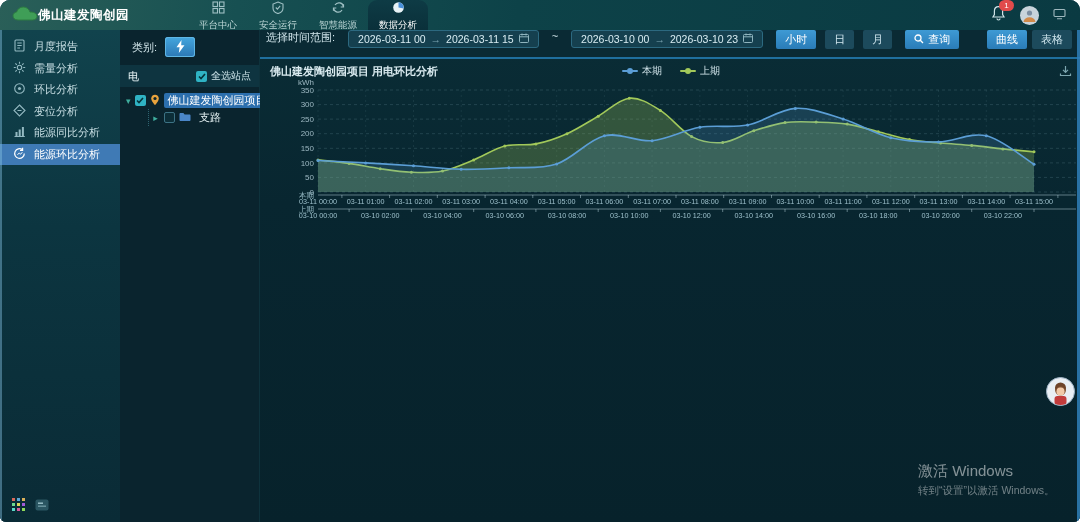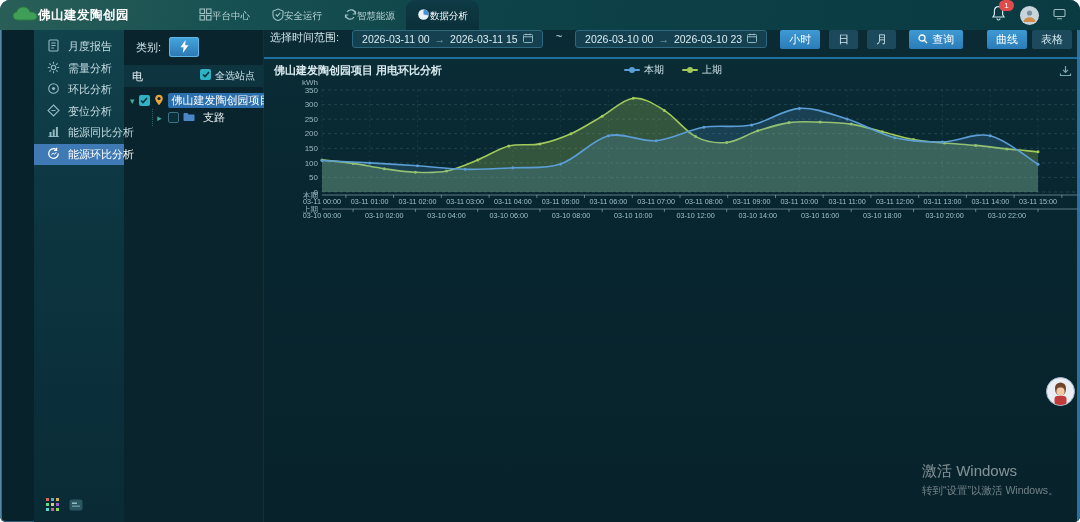--- a/index.html
+++ b/index.html
@@ -2,43 +2,43 @@
 <html><head>
 <meta charset="utf-8">
 <style>
   html,body{margin:0;padding:0;background:#fff;font-family:"Liberation Sans","DejaVu Sans",sans-serif;}
   .window{position:relative;width:1080px;height:522px;overflow:hidden;border-radius:10px 10px 6px 6px;background:#07222b;box-shadow:inset 0 0 0 1px #2c5a74;}
   
   .topbar{position:relative;height:30px;display:flex;align-items:stretch;background:linear-gradient(100deg,#2a5f58 0%,#175052 22%,#0d4248 48%,#0a3a42 100%);}
   .logo-area{display:flex;align-items:center;gap:0;padding:0 14px 0 12px;min-width:150px;}
   .app-title{color:#fff;font-size:12.5px;font-weight:bold;letter-spacing:.5px;white-space:nowrap;}
   .nav{display:flex;align-items:stretch;margin-left:12px;}
-  .nav-item{display:flex;align-items:center;justify-content:center;padding:2px 11px 1px;cursor:pointer;}
+  .nav-item{display:flex;flex-direction:column;align-items:center;justify-content:center;padding:2px 11px 1px;cursor:pointer;}
   .nav-item .nv-label{font-size:9.5px;color:#bcd6d6;margin-top:1px;white-space:nowrap;}
   .nav-item.active{background:linear-gradient(#0e3b45,#0a303a);border-radius:9px 9px 0 0;}
   .nav-item.active .nv-label{color:#fff;}
   .topbar-right{margin-left:auto;display:flex;align-items:center;gap:14px;padding-right:14px;}
   .bell-wrap{position:relative;}
   .badge{position:absolute;top:-5px;left:8px;background:#e14b4b;color:#fff;font-size:8px;border-radius:7px;min-width:11px;height:11px;line-height:11px;text-align:center;padding:0 2px;}
   .tb-avatar{width:19px;height:19px;border-radius:50%;background:#c8d4dc;display:flex;align-items:center;justify-content:center;overflow:hidden;}
   
   .body-row{display:flex;height:492px;}
-  .sidebar{position:relative;width:90px;background:linear-gradient(180deg,#11434d 0%,#0c3540 40%,#0a2b36 100%);flex:none;margin-left:34px;}
+  .sidebar{position:relative;width:120px;background:linear-gradient(180deg,#11434d 0%,#0c3540 40%,#0a2b36 100%);flex:none;}
   .menu{padding-top:6px;}
   .menu-item{display:flex;align-items:center;gap:8px;height:21.5px;padding-left:13px;color:#c6dde2;font-size:11px;cursor:pointer;white-space:nowrap;}
   .menu-item.active{background:#3f7ab5;color:#fff;}
   .side-foot{position:absolute;bottom:7px;left:12px;display:flex;gap:10px;align-items:center;}
   
   .tree-panel{width:139px;flex:none;background:#0a242e;border-right:1px solid #0e323c;font-size:11px;}
   .category-row{display:flex;align-items:center;gap:8px;padding:7px 12px 6px;}
   .category-label{color:#d2e6ea;}
   .bolt-btn{width:30px;height:20px;border-radius:3px;background:linear-gradient(#45a7de,#2b77b4);display:flex;align-items:center;justify-content:center;cursor:pointer;box-shadow:0 0 0 1px #5fb6e4 inset;}
   .type-header{height:22px;background:#0e3440;display:flex;align-items:center;justify-content:space-between;padding:0 8px;margin-top:2px;}
   .type-title{color:#e8f4f6;}
-  .select-all{display:flex;align-items:flex-start;gap:4px;color:#cfe6ea;font-size:10px;cursor:pointer;}
+  .select-all{display:flex;align-items:center;gap:4px;color:#cfe6ea;font-size:10px;cursor:pointer;}
   .cbx{width:11px;height:11px;border-radius:2px;flex:none;display:flex;align-items:center;justify-content:center;}
   .cbx.checked{background:#2fb3c4;}
   .cbx.empty{background:#0c2e38;border:1px solid #3c7284;width:9px;height:9px;}
   .tree{padding:5px 4px 0 6px;}
   .tree-row{display:flex;align-items:center;gap:4px;height:17px;cursor:pointer;white-space:nowrap;}
   .tree-row .expander{color:#3fae9e;font-size:9px;width:9px;text-align:center;}
   .tree-label{color:#e6f2f4;padding:0 4px;border-radius:2px;}
   .tree-row.selected .tree-label{background:#2c6fad;color:#fff;}
   .tree-child{margin-left:22px;border-left:1px dotted #2e6370;padding-left:2px;}
   
@@ -46,21 +46,21 @@
   .toolbar{height:27px;display:flex;align-items:flex-start;gap:13px;background:#0a2a34;border-bottom:2px solid #1f6f9e;padding:0 8px 0 6px;}
   .tb-label{color:#d0e4ea;font-size:11px;white-space:nowrap;}
   .date-input{display:flex;align-items:center;gap:5px;background:#15404f;border:1px solid #2c6980;border-radius:3px;padding:2px 9px;color:#d8ecf2;font-size:10.5px;cursor:pointer;white-space:nowrap;}
   .date-arrow{color:#7fa6b2;}
   .tilde{color:#cfe3e8;font-size:11px;}
   .btn{height:19px;display:flex;align-items:center;gap:4px;padding:0 9px;border-radius:2px;font-size:11px;color:#cfe6ee;background:#1c4a5c;cursor:pointer;white-space:nowrap;}
   .btn.primary{background:linear-gradient(#3e9ad4,#2a7cb8);color:#fff;}
   .view-group{margin-left:auto;display:flex;gap:5px;}
   
   .chart-panel{margin:4px 8px 0 10px;position:relative;}
-  .chart-header{height:16px;display:flex;position:relative;}
+  .chart-header{height:16px;display:flex;align-items:center;position:relative;}
   .chart-title{color:#d8e9ee;font-size:11px;font-weight:bold;white-space:nowrap;}
   .legend{position:absolute;left:0;right:0;display:flex;justify-content:center;gap:18px;pointer-events:none;}
   .legend-item{display:flex;align-items:center;gap:4px;color:#cfe2e8;font-size:10px;pointer-events:auto;cursor:pointer;}
   .legend-swatch{width:16px;height:2px;position:relative;border-radius:1px;}
   .legend-swatch i{position:absolute;left:5px;top:-2px;width:6px;height:6px;border-radius:50%;}
   .dl-icon{margin-left:auto;cursor:pointer;display:flex;align-items:center;}
   
   .watermark{position:absolute;left:658px;top:432px;color:rgba(255,255,255,.50);pointer-events:none;}
   .watermark .w1{font-size:15px;}
   .watermark .w2{font-size:10.5px;margin-top:3px;color:rgba(255,255,255,.42);}

